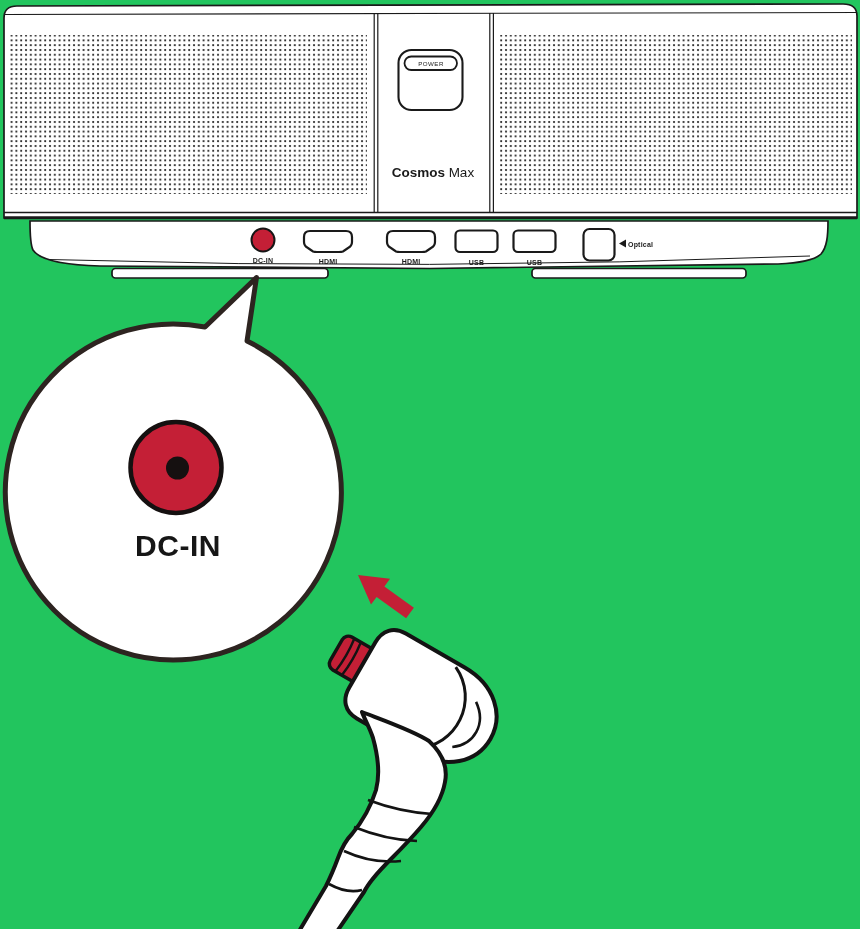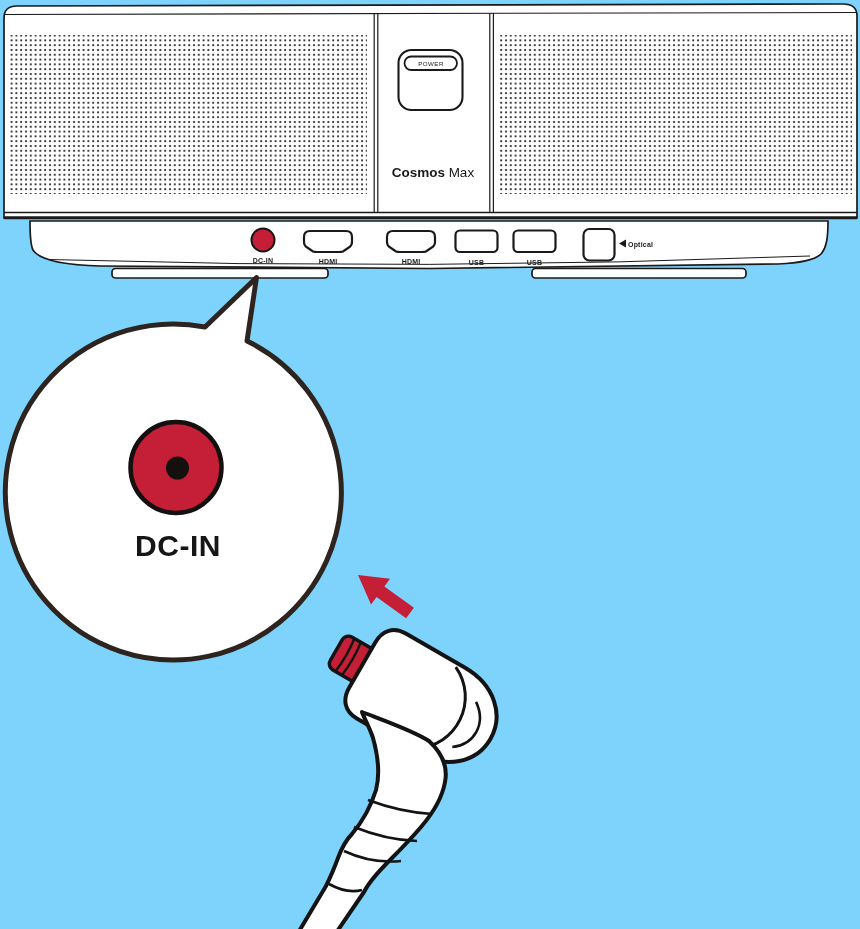--- a/index.html
+++ b/index.html
@@ -1,16 +1,16 @@
 <!DOCTYPE html>
 <html><head>
 <meta charset="utf-8">
 <style>
   html,body{margin:0;padding:0;background:#ffffff;}
-  .stage{position:relative;width:860px;height:929px;background:#7dd3fc;overflow:hidden;}
+  .stage{position:relative;width:860px;height:929px;background:#22c55e;overflow:hidden;}
   svg{display:block;}
   text{font-family:"Liberation Sans","DejaVu Sans",sans-serif;fill:#1a1a1a;}
   .port-label{font-size:7px;font-weight:bold;letter-spacing:.2px;}
   .power-label{font-size:6.2px;letter-spacing:.45px;fill:#222;}
   .brand-bold{font-size:13.5px;font-weight:bold;}
   .brand-reg{font-size:13.5px;font-weight:normal;}
   .callout-label{font-size:30px;font-weight:bold;letter-spacing:.5px;fill:#161616;}
 </style>
 </head>
 <body>

